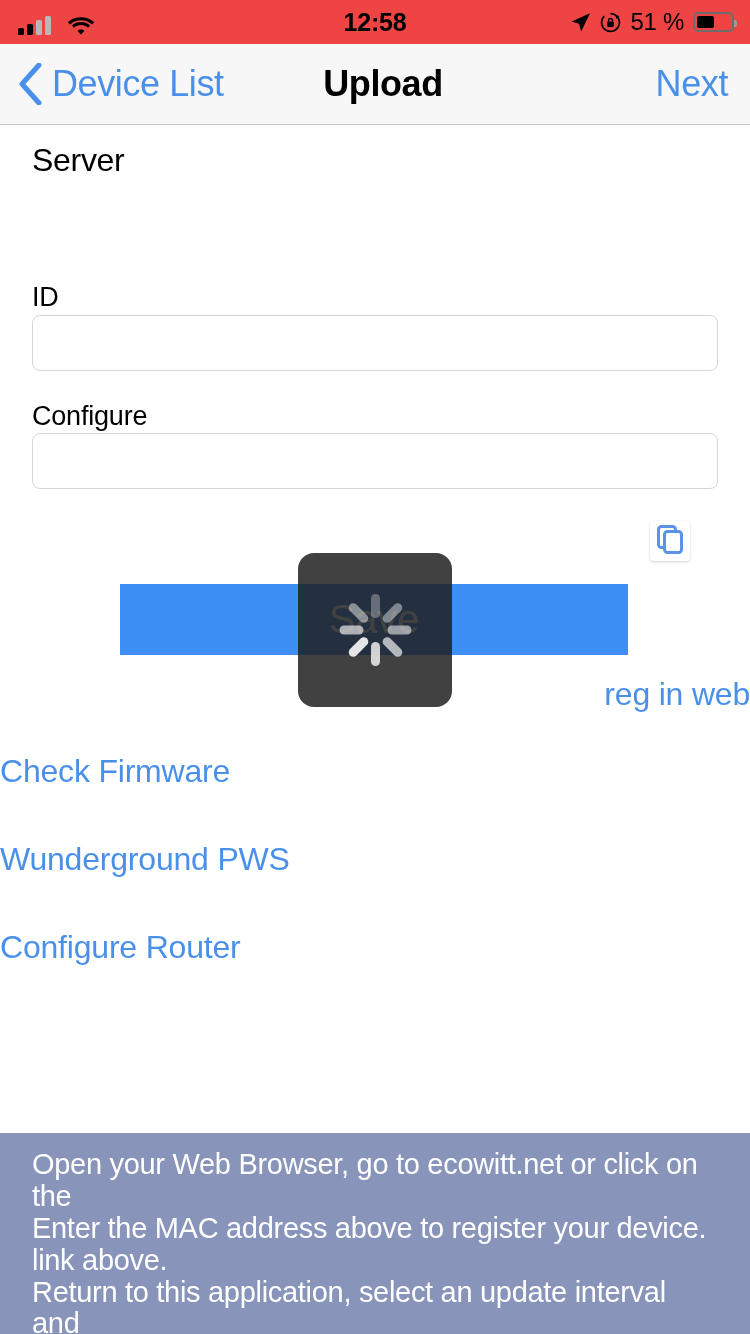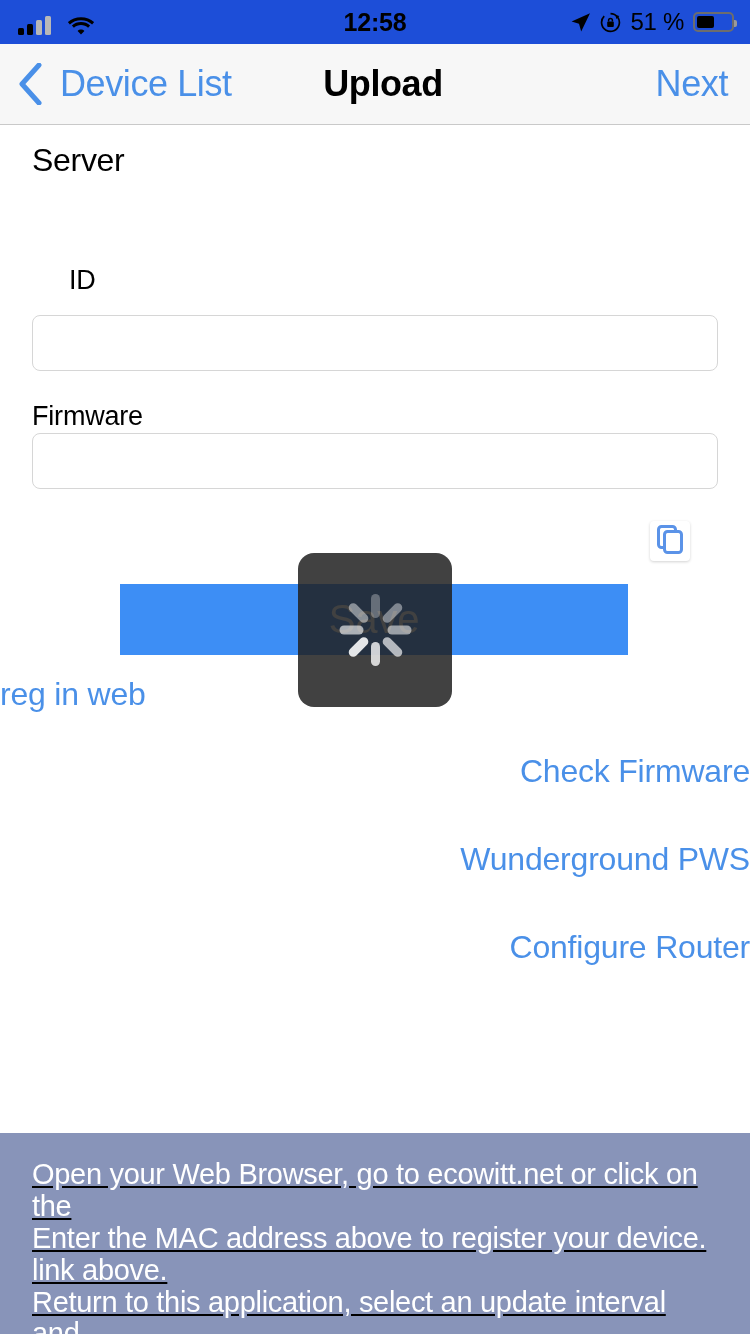--- a/index.html
+++ b/index.html
@@ -15,21 +15,21 @@
     position: relative;
     -webkit-font-smoothing: antialiased;
   }
 
   
   .status-bar {
     position: absolute;
     top: 0; left: 0;
     width: 750px;
     height: 44px;
-    background: #1d4ed8;
+    background: #ef4444;
     display: flex;
     align-items: center;
   }
   .status-left {
     position: absolute;
     left: 18px;
     display: flex;
     align-items: flex-end;
     gap: 17px;
     height: 26px;
@@ -114,21 +114,21 @@
     border-bottom: 1px solid #c9c9c9;
     box-sizing: border-box;
   }
   .nav-back {
     position: absolute;
     left: 18px;
     top: 50%;
     transform: translateY(-50%);
     display: flex;
     align-items: center;
-    gap: 18px;
+    gap: 10px;
     cursor: pointer;
   }
   .chevron-left { width: 24px; height: 42px; flex: none; }
   .nav-back-label {
     font-size: 36px;
     color: #4a90e8;
     letter-spacing: -0.4px;
   }
   .nav-title {
     position: absolute;
@@ -186,21 +186,21 @@
     border-radius: 8px;
     background: #fff;
     font-family: "Liberation Sans", sans-serif;
     font-size: 27px;
     color: #000;
     padding: 0 12px;
     outline: none;
   }
   .text-field::placeholder { color: #c3c3c3; }
 
-  #id-label { top: 140px; margin-left: 37px; }
+  #id-label { top: 157px; }
   #id-input { top: 190px; }
   #password-label { top: 276px; }
   #password-input { top: 308px; }
 
   
   .copy-button {
     position: absolute;
     left: 650px;
     top: 396px;
     width: 40px;
@@ -230,34 +230,34 @@
     letter-spacing: -0.2px;
     cursor: pointer;
     display: flex;
     align-items: center;
     justify-content: center;
   }
 
   
   .reg-link {
     position: absolute;
-    left: 0; right: 12px;
+    left: 0; right: 0;
     top: 551px;
-    text-align: left;
+    text-align: right;
     font-size: 32px;
     color: #4a90e8;
     cursor: pointer;
     letter-spacing: -0.2px;
   }
 
   
   .action-link {
     position: absolute;
     left: 0; right: 0;
-    text-align: right;
+    text-align: left;
     font-size: 32px;
     color: #4a90e8;
     cursor: pointer;
     letter-spacing: -0.2px;
   }
   #link-0 { top: 628px; }
   #link-1 { top: 716px; }
   #link-2 { top: 804px; }
 
   
@@ -294,22 +294,21 @@
 
   
   .footer-banner {
     position: absolute;
     left: 0;
     top: 1133px;
     width: 750px;
     height: 201px;
     background: #8894b9;
     box-sizing: border-box;
-    padding: 26px 30px 0 32px;
-    text-decoration: underline;
+    padding: 16px 30px 0 32px;
   }
   .footer-line {
     color: #ffffff;
     font-size: 29px;
     line-height: 1.1;
     letter-spacing: -0.3px;
   }
 </style>
 </head>
 <body>
@@ -367,21 +366,21 @@
   <div class="nav-next">Next</div>
 </div>
 
 <div class="content">
 
   <div class="section-title">Server</div>
 
   <div class="field-label" id="id-label">ID</div>
   <input class="text-field" id="id-input" type="text" placeholder="" style="">
 
-  <div class="field-label" id="password-label">Firmware</div>
+  <div class="field-label" id="password-label">Configure</div>
   <input class="text-field" id="password-input" type="password" placeholder="" style="">
 
   <div class="copy-button">
     <span>
       <svg viewBox="0 0 30 30" width="30" height="30" aria-hidden="true">
         <rect x="3.5" y="2.5" width="17" height="21" rx="3" fill="none" stroke="#5b93e8" stroke-width="3"></rect>
         <rect x="9.5" y="7.5" width="17" height="21" rx="3" fill="#fff" stroke="#5b93e8" stroke-width="3"></rect>
       </svg>
     </span>
   </div>

